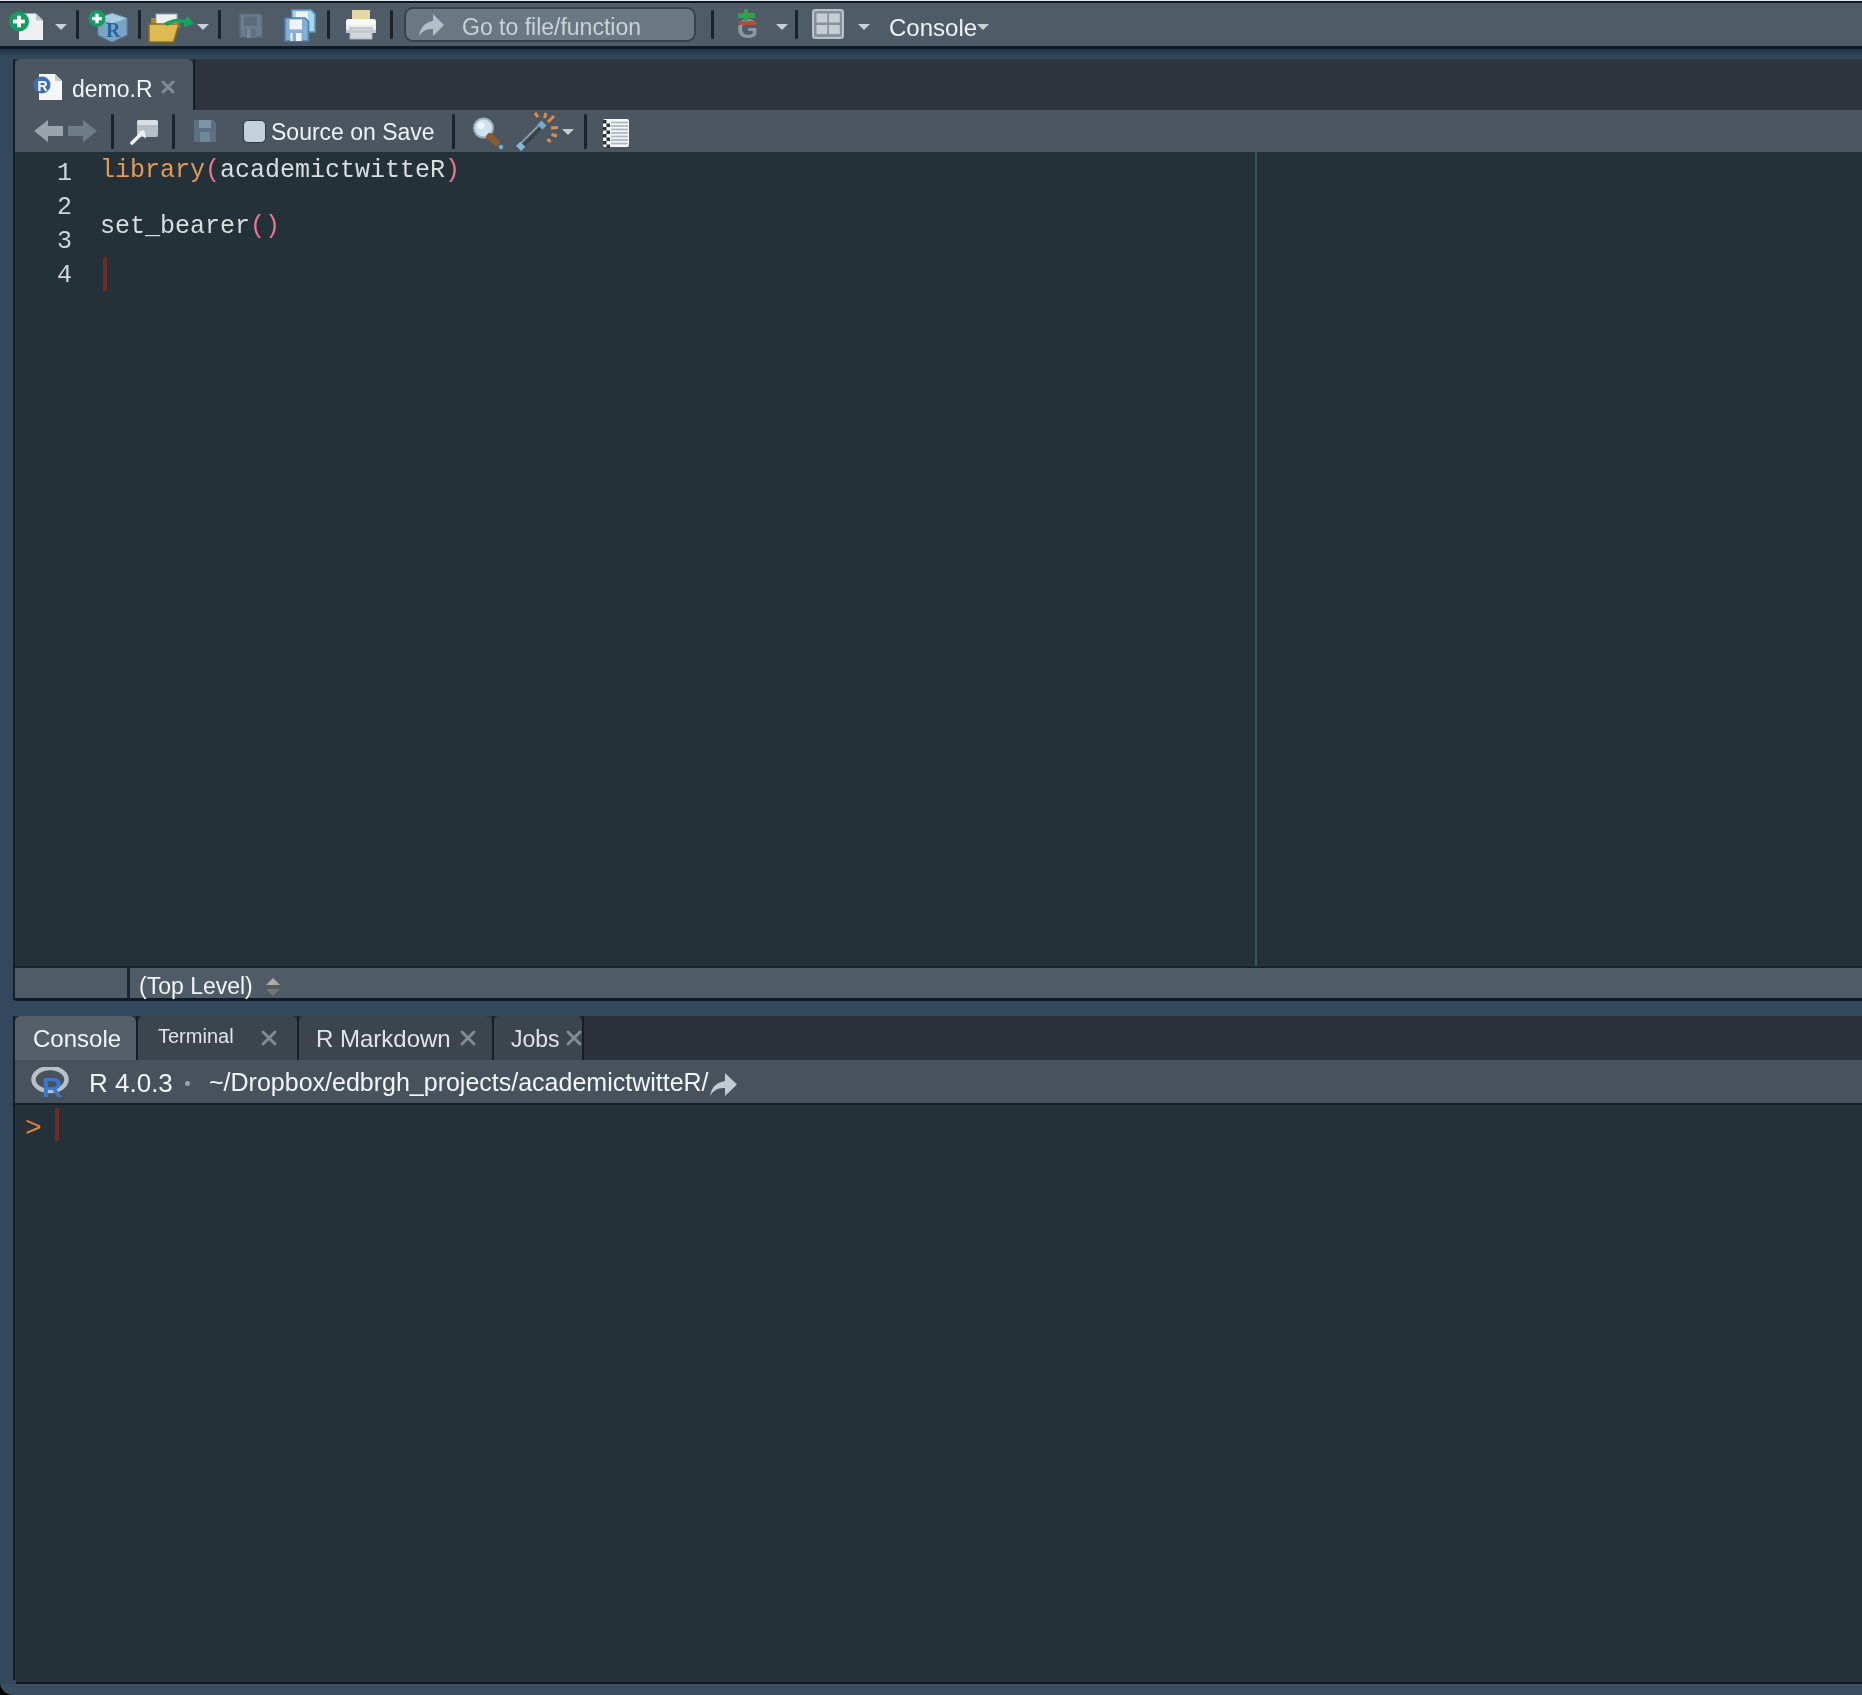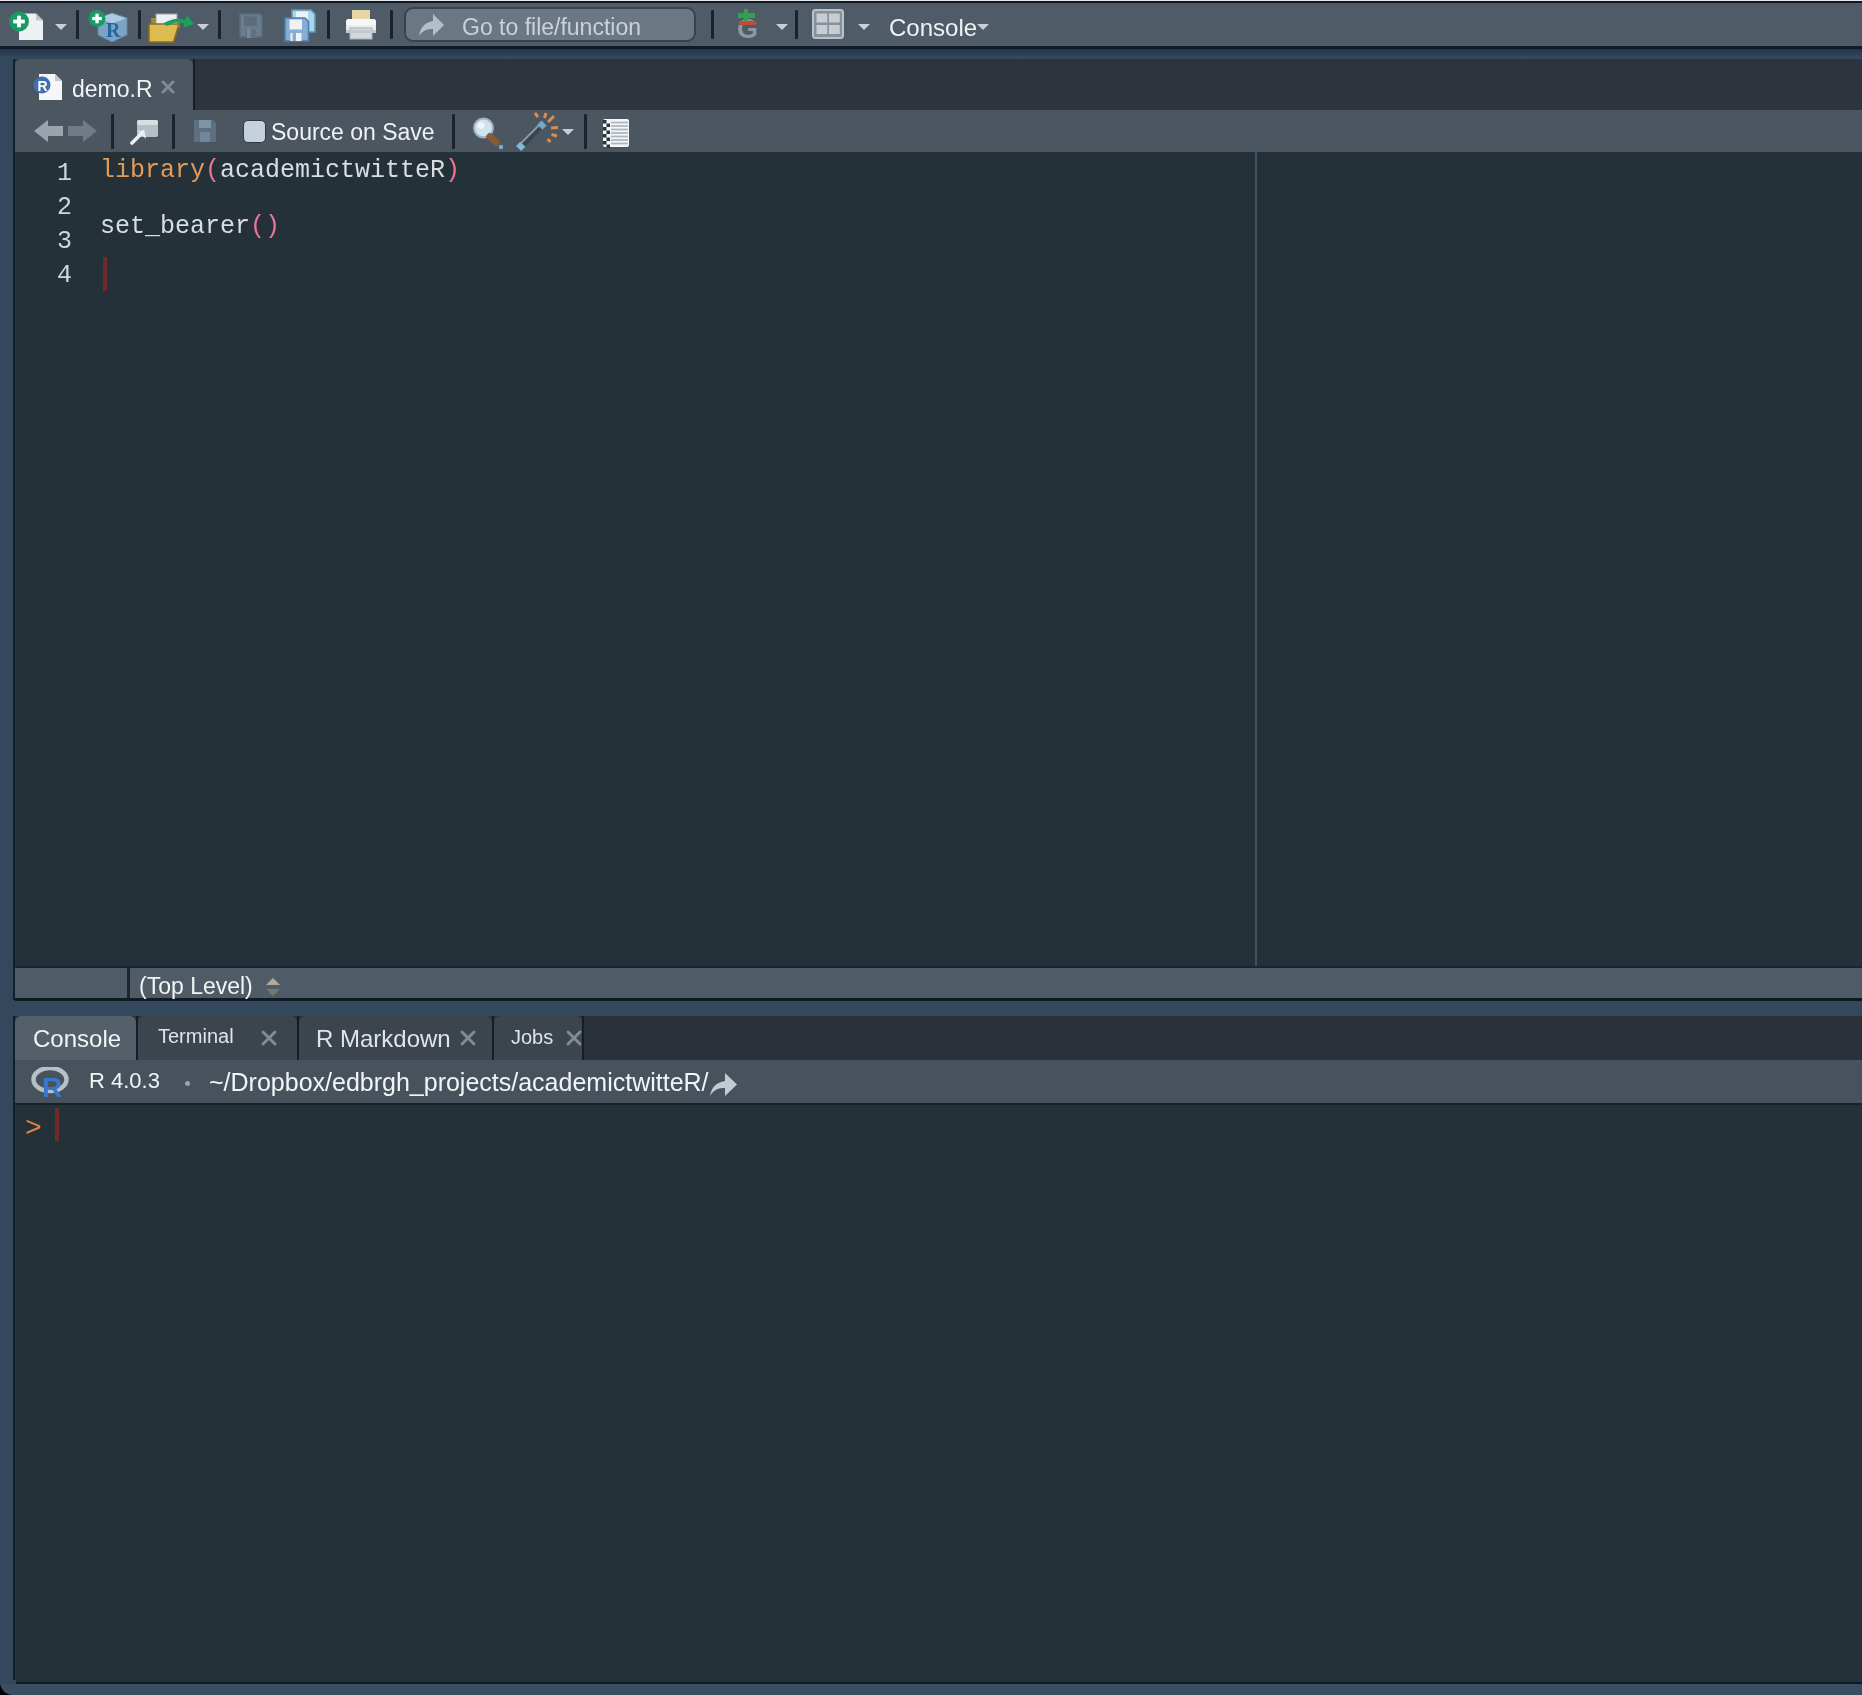--- a/index.html
+++ b/index.html
@@ -228,37 +228,37 @@
   <div class="abs" style="left:158px;top:1025px;font-size:20px;color:#dfe4e7">Terminal</div>
   <svg class="abs" style="left:260px;top:1029px" width="18" height="18" viewBox="0 0 18 18">
       <path d="M3 3 L15 15 M15 3 L3 15" stroke="#828c95" stroke-width="2.9" stroke-linecap="round"></path>
     </svg>
   <div class="abs" style="left:299px;top:1016px;width:193px;height:44px;background:#3c444e;border-radius:6px 6px 0 0"></div>
   <div class="abs" style="left:316px;top:1025px;font-size:24px;color:#dfe4e7">R Markdown</div>
   <svg class="abs" style="left:459px;top:1029px" width="18" height="18" viewBox="0 0 18 18">
       <path d="M3 3 L15 15 M15 3 L3 15" stroke="#828c95" stroke-width="2.9" stroke-linecap="round"></path>
     </svg>
   <div class="abs" style="left:494px;top:1016px;width:88px;height:44px;background:#3c444e;border-radius:6px 6px 0 0"></div>
-  <div class="abs" style="left:511px;top:1026px;font-size:20px;color:#dfe4e7">Jobs</div>
+  <div class="abs" style="left:511px;top:1026px;font-size:23px;color:#dfe4e7">Jobs</div>
   <svg class="abs" style="left:565px;top:1029px" width="18" height="18" viewBox="0 0 18 18">
       <path d="M3 3 L15 15 M15 3 L3 15" stroke="#828c95" stroke-width="2.9" stroke-linecap="round"></path>
     </svg>
   <div class="abs" style="left:136px;top:1016px;width:2px;height:44px;background:#141e28"></div>
   <div class="abs" style="left:297px;top:1016px;width:2px;height:44px;background:#141e28"></div>
   <div class="abs" style="left:492px;top:1016px;width:2px;height:44px;background:#141e28"></div>
   <div class="abs" style="left:582px;top:1016px;width:2px;height:44px;background:#141e28"></div>
 </div>
 <div class="abs" style="left:15px;top:1060px;width:1847px;height:43px;background:#47525d"></div>
 <div class="abs" style="left:15px;top:1103px;width:1847px;height:2px;background:#16212b"></div>
 <div id="rbar">
   <svg class="abs" style="left:31px;top:1067px" width="42" height="34" viewBox="0 0 42 34">
     <ellipse cx="19" cy="12.5" rx="16.5" ry="11.5" fill="none" stroke="#b7c0c7" stroke-width="4.5"></ellipse>
     <text x="11" y="30" font-family="Liberation Sans,sans-serif" font-size="28" font-weight="bold" fill="#3a76c9">R</text>
   </svg>
-  <div class="abs" style="left:89px;top:1068px;font-size:22px;color:#f2f5f6">R 4.0.3</div>
+  <div class="abs" style="left:89px;top:1068px;font-size:26px;color:#f2f5f6">R 4.0.3</div>
   <div class="abs" style="left:185px;top:1081px;width:5px;height:5px;border-radius:50%;background:#9aa4ab"></div>
   <div class="abs" style="left:209px;top:1068px;font-size:25px;color:#f2f5f6">~/Dropbox/edbrgh_projects/academictwitteR/</div>
   <svg class="abs" style="left:708px;top:1070px" width="34" height="28" viewBox="0 0 34 28">
     <path d="M2 26 q2 -13 15 -15 l0 -8 12 11.5 -12 11.5 0 -8 q-10 -1 -15 8 z" fill="#c2cbd1"></path>
   </svg>
 </div>
 <div class="abs" style="left:15px;top:1105px;width:1847px;height:577px;background:#253139"></div>
 <div id="console-body">
   <div class="abs mono" style="left:25px;top:1113px;font-size:28px;color:#e0823f">&gt;</div>
   <div class="abs" style="left:55px;top:1108px;width:4px;height:33px;background:#6f2b28"></div>

